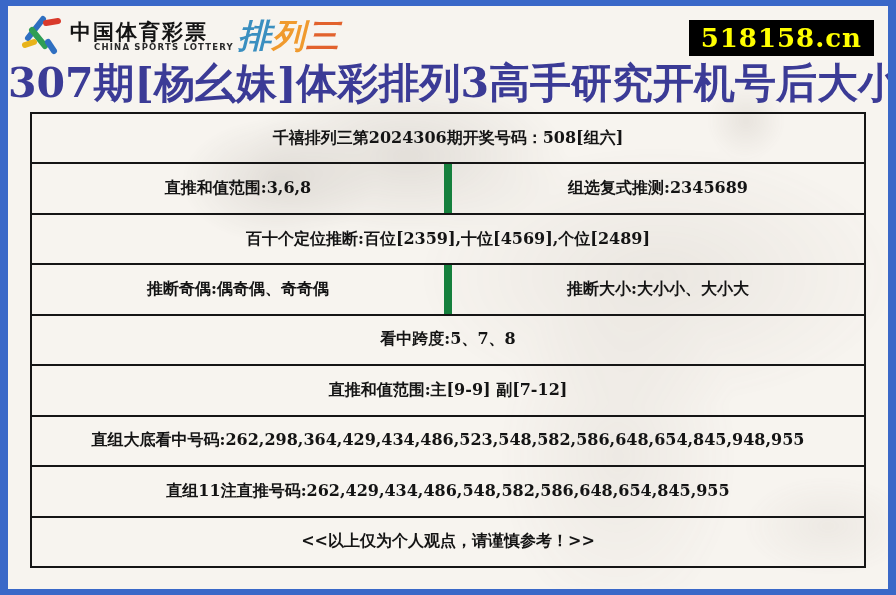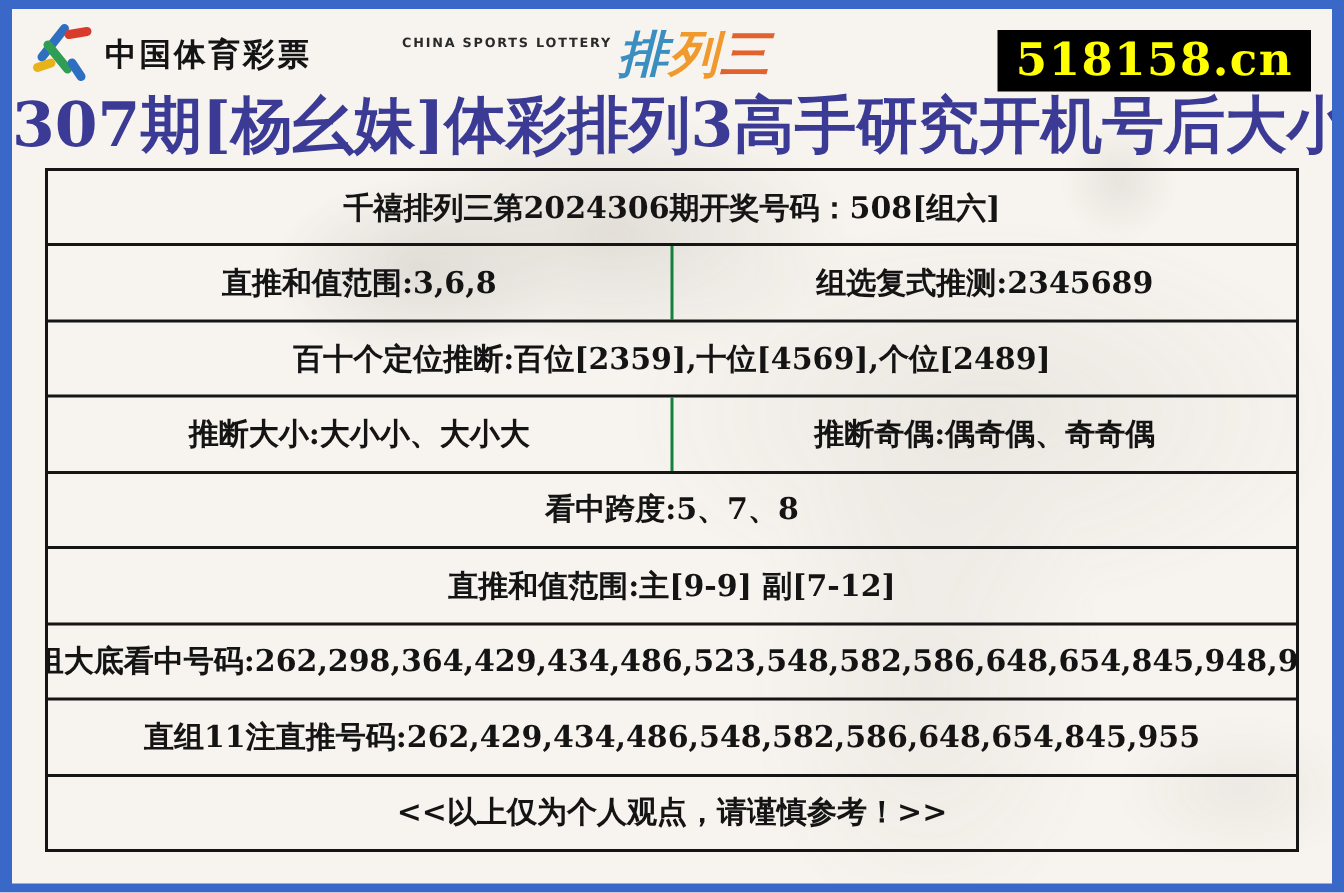--- a/index.html
+++ b/index.html
@@ -18,51 +18,51 @@
       radial-gradient(230px 120px at 400px 150px, rgba(80,68,58,.55), transparent 70%),
       radial-gradient(55px 55px at 738px 115px,  rgba(110,95,82,.50), transparent 70%),
       radial-gradient(350px 190px at 650px 270px, rgba(110,95,82,.40), transparent 70%),
       radial-gradient(170px 240px at 610px 450px, rgba(120,105,92,.35), transparent 72%),
       radial-gradient(140px 90px at 270px 175px,  rgba(70,60,50,.55), transparent 70%),
       radial-gradient(120px 70px at 820px 520px,  rgba(120,105,92,.35), transparent 72%);
     opacity:.22;filter:blur(3px);
   }
   .hdr{position:absolute;left:10px;top:4px;height:52px;display:flex;align-items:center;z-index:2;}
   .logo-icon{width:44px;height:44px;margin-right:8px;}
-  .brand{display:flex;flex-direction:row;justify-content:flex-start;line-height:1.05;gap:36px;}
+  .brand{display:flex;flex-direction:column;justify-content:flex-start;line-height:1.05;}
   .brand-cn{font-family:"DejaVu Sans","Liberation Sans",sans-serif;font-weight:bold;font-size:21px;color:#141414;letter-spacing:2px;}
   .brand-en{font-family:"DejaVu Sans","Liberation Sans",sans-serif;font-weight:bold;font-size:8.5px;color:#2a2a2a;letter-spacing:1.2px;padding-left:24px;}
   .product{display:flex;margin-left:4px;font-family:"DejaVu Sans","Liberation Sans",sans-serif;
     font-weight:bold;font-style:italic;font-size:33px;line-height:44px;letter-spacing:1px;}
   .product .c0{color:#3a8fc0;}
   .product .c1{color:#f09a2e;}
   .product .c2{color:#e2622d;}
   .site-badge{
     position:absolute;right:14px;top:14px;z-index:2;
-    background:#000;color:#ffff00;font-weight:bold;font-size:30px;
+    background:#000;color:#ffff00;font-weight:bold;font-size:26px;
     padding:3px 12px;letter-spacing:1px;
   }
   .page-title{
     position:absolute;left:0;top:50px;width:100%;z-index:2;
     text-align:center;color:#3b3b96;font-size:41px;font-weight:bold;
     white-space:nowrap;letter-spacing:0px;
   }
   .grid{
     position:absolute;left:22px;top:106px;width:836px;height:456px;z-index:1;
     box-sizing:border-box;border:2px solid #151515;
     display:flex;flex-direction:column;
   }
   .trow{flex:1;display:flex;border-top:2px solid #151515;}
   .trow:first-child{border-top:none;}
   .tcell{
     flex:1;display:flex;align-items:center;justify-content:center;
-    font-weight:bold;font-size:20px;color:#141414;white-space:nowrap;
+    font-weight:bold;font-size:16px;color:#141414;white-space:nowrap;
     overflow:hidden;padding:0 4px;box-sizing:border-box;
   }
-  .tcell + .tcell{border-left:2px solid #15803d;}
+  .tcell + .tcell{border-left:8px solid #15803d;}
 </style>
 </head>
 <body>
 
 <div class="page">
 
   <div class="watermark"></div>
 
   <div class="hdr">
     <svg class="logo-icon" viewBox="0 0 44 44">
@@ -97,22 +97,22 @@
     <div class="trow">
       <div class="tcell">直推和值范围:3,6,8</div>
       <div class="tcell">组选复式推测:2345689</div>
     </div>
 
     <div class="trow">
       <div class="tcell">百十个定位推断:百位[2359],十位[4569],个位[2489]</div>
     </div>
 
     <div class="trow">
+      <div class="tcell">推断奇偶:偶奇偶、奇奇偶</div>
       <div class="tcell">推断大小:大小小、大小大</div>
-      <div class="tcell">推断奇偶:偶奇偶、奇奇偶</div>
     </div>
 
     <div class="trow">
       <div class="tcell">看中跨度:5、7、8</div>
     </div>
 
     <div class="trow">
       <div class="tcell">直推和值范围:主[9-9] 副[7-12]</div>
     </div>
 

